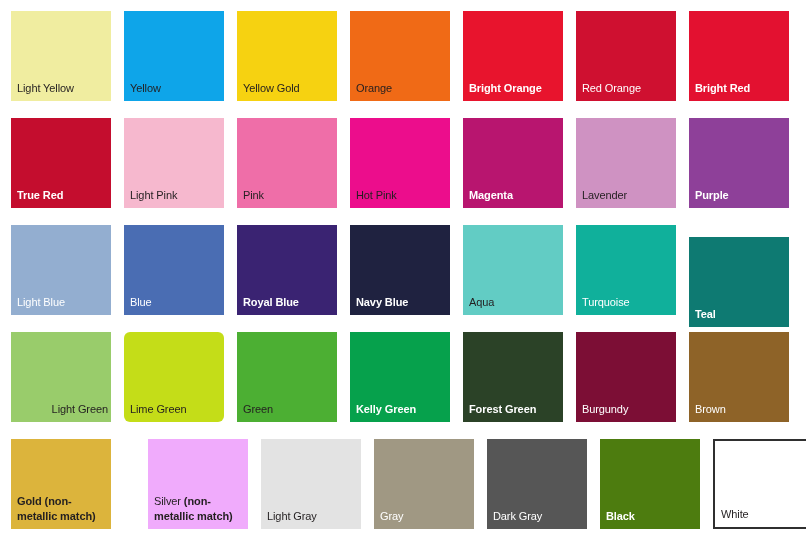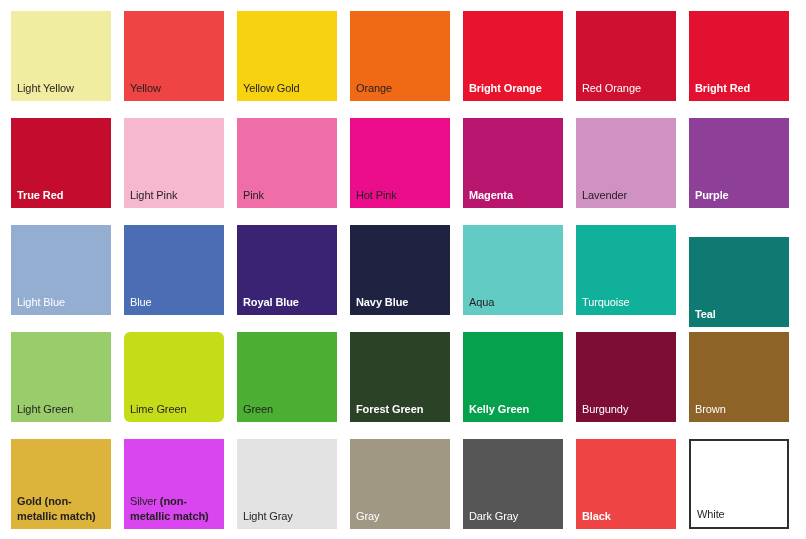--- a/index.html
+++ b/index.html
@@ -52,21 +52,21 @@
   .bordered  { border: 2px solid #2f2f2f; padding-left: 34px; }
 </style>
 </head>
 <body>
 
 <div id="swatch-grid">
     <div class="swatch-row">
       <div class="swatch-cell" style="background: rgb(240, 237, 160);">
         <div class="swatch-label lbl-dark wt-normal"><span>Light Yellow</span></div>
       </div>
-      <div class="swatch-cell" style="background: #ef4444;">
+      <div class="swatch-cell" style="background: #0ea5e9;">
         <div class="swatch-label lbl-dark wt-normal"><span>Yellow</span></div>
       </div>
       <div class="swatch-cell" style="background: rgb(246, 210, 17);">
         <div class="swatch-label lbl-dark wt-normal"><span>Yellow Gold</span></div>
       </div>
       <div class="swatch-cell" style="background: rgb(240, 106, 22);">
         <div class="swatch-label lbl-dark wt-normal"><span>Orange</span></div>
       </div>
       <div class="swatch-cell" style="background: rgb(232, 20, 45);">
         <div class="swatch-label lbl-light wt-bold"><span>Bright Orange</span></div>
@@ -118,58 +118,58 @@
         <div class="swatch-label lbl-dark wt-normal"><span>Aqua</span></div>
       </div>
       <div class="swatch-cell" style="background: rgb(16, 176, 155);">
         <div class="swatch-label lbl-light wt-normal"><span>Turquoise</span></div>
       </div>
       <div class="swatch-cell" style="background: rgb(14, 122, 114); margin-top: 12px;">
         <div class="swatch-label lbl-light wt-bold"><span>Teal</span></div>
       </div>
     </div>
     <div class="swatch-row">
-      <div class="swatch-cell" style="background: rgb(153, 204, 107);">
+      <div class="swatch-cell" style="background: rgb(153, 204, 107); text-align: right;">
         <div class="swatch-label lbl-dark wt-normal"><span>Light Green</span></div>
       </div>
       <div class="swatch-cell" style="background: rgb(196, 221, 24); border-radius: 6px;">
         <div class="swatch-label lbl-dark wt-normal"><span>Lime Green</span></div>
       </div>
       <div class="swatch-cell" style="background: rgb(76, 175, 51);">
         <div class="swatch-label lbl-dark wt-normal"><span>Green</span></div>
       </div>
+      <div class="swatch-cell" style="background: rgb(6, 161, 76);">
+        <div class="swatch-label lbl-light wt-bold"><span>Kelly Green</span></div>
+      </div>
       <div class="swatch-cell" style="background: rgb(43, 66, 39);">
         <div class="swatch-label lbl-light wt-bold"><span>Forest Green</span></div>
-      </div>
-      <div class="swatch-cell" style="background: rgb(6, 161, 76);">
-        <div class="swatch-label lbl-light wt-bold"><span>Kelly Green</span></div>
       </div>
       <div class="swatch-cell" style="background: rgb(124, 14, 53);">
         <div class="swatch-label lbl-light wt-normal"><span>Burgundy</span></div>
       </div>
       <div class="swatch-cell" style="background: rgb(142, 99, 40);">
         <div class="swatch-label lbl-light wt-normal"><span>Brown</span></div>
       </div>
     </div>
     <div class="swatch-row">
       <div class="swatch-cell" style="background: rgb(220, 180, 60);">
         <div class="swatch-label lbl-dark wt-bold"><span>Gold</span><span class="nm"> (non-metallic match)</span></div>
       </div>
-      <div class="swatch-cell" style="background: #d946ef;">
+      <div class="swatch-cell" style="background: #f0abfc; margin-left: 24px;">
         <div class="swatch-label lbl-dark wt-normal"><span>Silver</span><span class="nm"> (non-metallic match)</span></div>
       </div>
       <div class="swatch-cell" style="background: rgb(227, 227, 227);">
         <div class="swatch-label lbl-dark wt-normal"><span>Light Gray</span></div>
       </div>
       <div class="swatch-cell" style="background: rgb(160, 152, 131);">
         <div class="swatch-label lbl-light wt-normal"><span>Gray</span></div>
       </div>
       <div class="swatch-cell" style="background: rgb(86, 86, 86);">
         <div class="swatch-label lbl-light wt-normal"><span>Dark Gray</span></div>
       </div>
-      <div class="swatch-cell" style="background: #ef4444;">
+      <div class="swatch-cell" style="background: #4d7c0f;">
         <div class="swatch-label lbl-light wt-bold"><span>Black</span></div>
       </div>
       <div class="swatch-cell bordered" style="background: rgb(255, 255, 255);">
         <div class="swatch-label lbl-dark wt-normal"><span>White</span></div>
       </div>
     </div>
   </div>
 
 </body></html>

